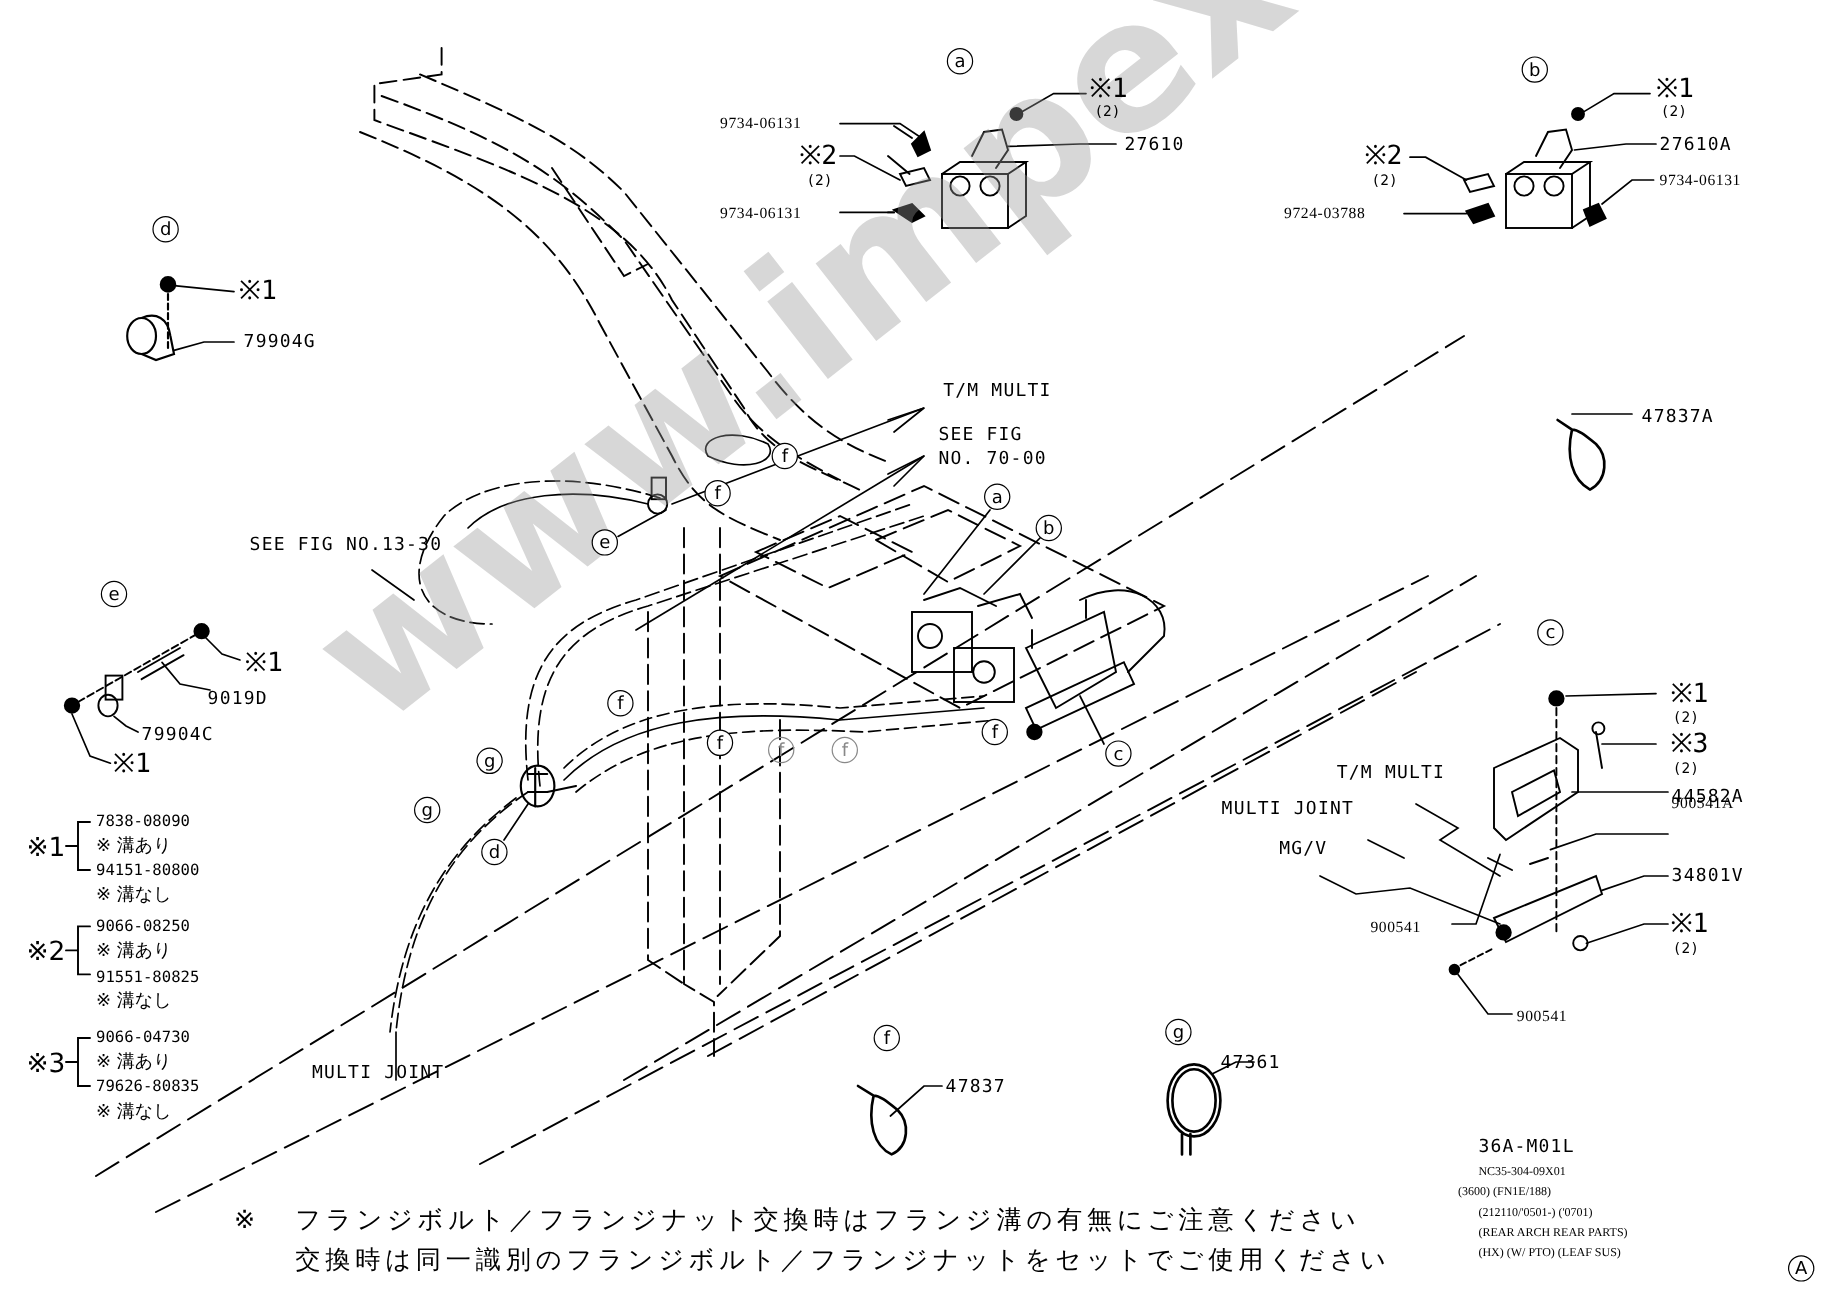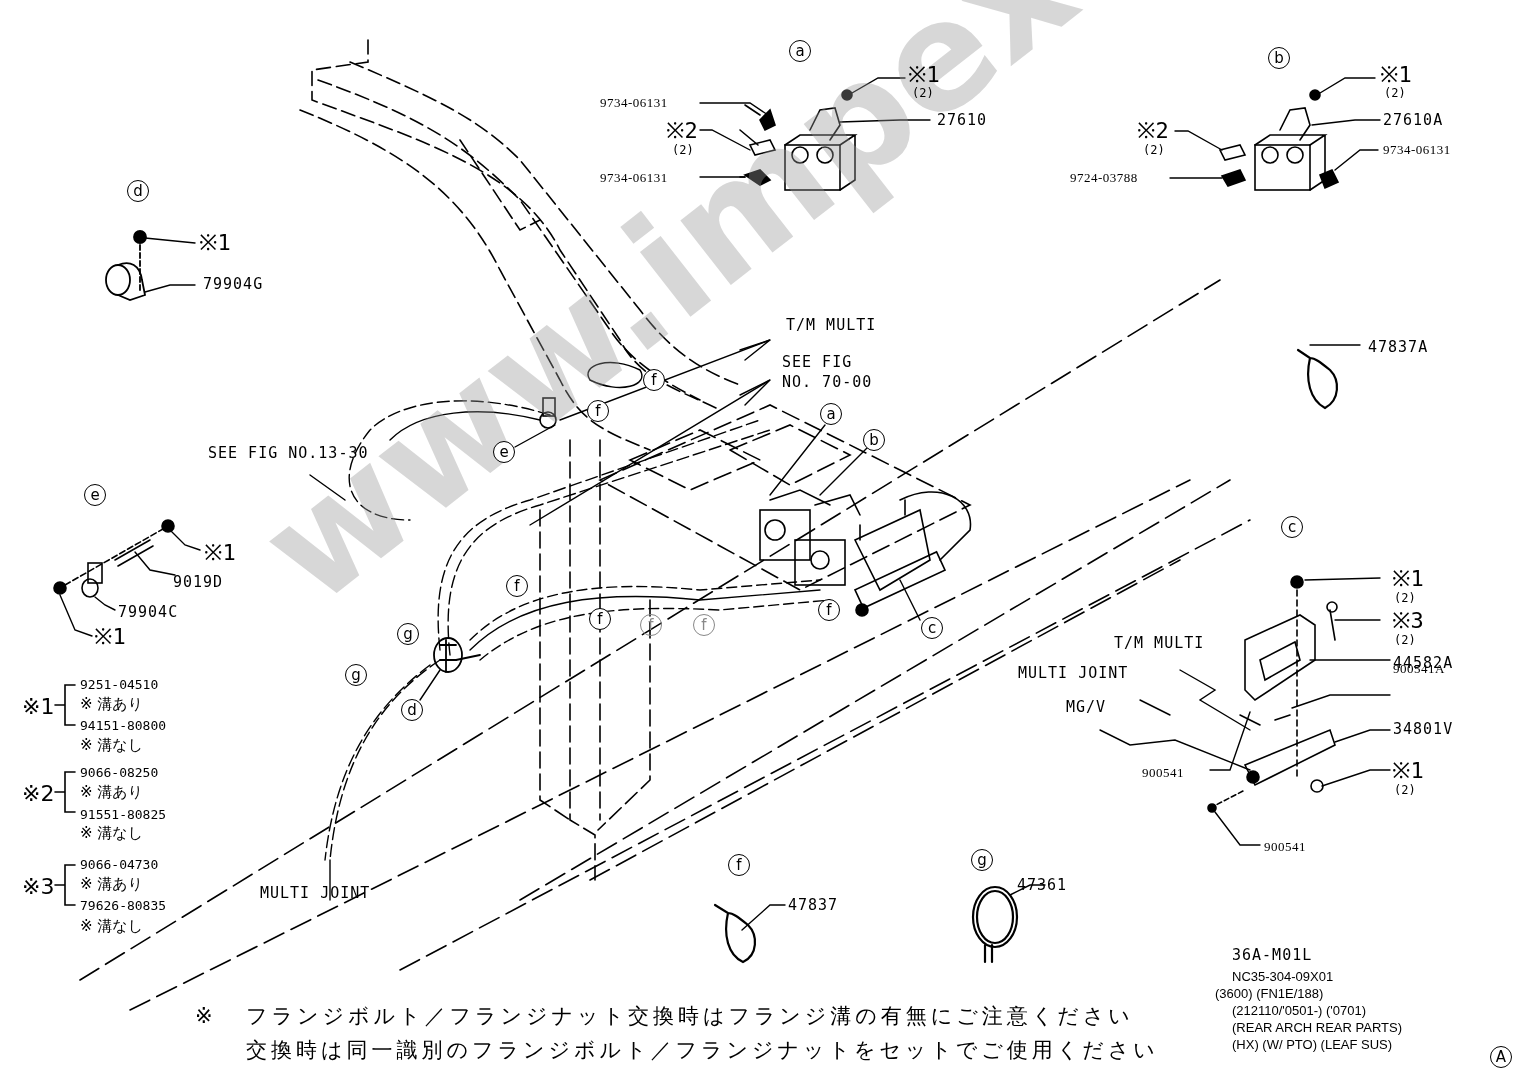--- a/index.html
+++ b/index.html
@@ -12,21 +12,21 @@
   .lbl.big { font-size: 22px; letter-spacing: 0; }
   .qty { position: absolute; font-family: "DejaVu Sans Mono", monospace; font-size: 12px; line-height: 1; }
   .callout { position: absolute; width: 22px; height: 22px; border: 1.5px solid #000; border-radius: 50%;
              display: flex; align-items: center; justify-content: center; background: #fff;
              font-family: "DejaVu Sans", sans-serif; font-size: 15px; line-height: 1; box-sizing: border-box; }
   .callout.ghost { border-color: #888; color: #888; background: transparent; }
   .notes { position: absolute; font-family: "DejaVu Sans", sans-serif; font-size: 21px; letter-spacing: 4px; line-height: 1; white-space: nowrap; }
   .legend-code { position: absolute; font-family: "DejaVu Sans Mono", monospace; font-size: 13px; line-height: 1; }
   .legend-jp { position: absolute; font-family: "DejaVu Sans", sans-serif; font-size: 15px; line-height: 1; }
   .legend-mark { position: absolute; font-family: "DejaVu Sans", sans-serif; font-size: 22px; line-height: 1; }
-  .info { position: absolute; font-family: Liberation Sans, sans-serif; font-size: 13px; line-height: 17px; white-space: pre; }
+  .info { position: absolute; font-family: Liberation Serif, serif; font-size: 10px; line-height: 17px; white-space: pre; }
   .watermark { position: absolute; left: 230px; top: 500px; font-family: "DejaVu Sans", sans-serif;
                font-weight: bold; font-size: 150px; color: rgba(150,150,150,0.38);
                transform: rotate(-38deg); transform-origin: left top; white-space: nowrap; pointer-events: none; }
 </style>
 </head>
 <body>
 
 <svg id="canvas" viewBox="0 0 1536 1074" xmlns="http://www.w3.org/2000/svg">
   <g fill="none" stroke="#000" stroke-width="1.6" stroke-linecap="round">
 
@@ -288,21 +288,21 @@
 <div class="qty" style="left:1394px;top:784px">(2)</div>
 <div class="lbl sm" style="left:1142px;top:766px">900541</div>
 <div class="lbl sm" style="left:1264px;top:840px">900541</div>
 
 <div class="lbl" style="left:1368px;top:340px">47837A</div>
 <div class="lbl" style="left:788px;top:898px">47837</div>
 <div class="lbl" style="left:1017px;top:878px">47361</div>
 
 <div>
   <div class="legend-mark" style="left:22px;top:696px">※1</div>
-  <div class="legend-code" style="left:80px;top:678px">9251-04510</div>
+  <div class="legend-code" style="left:80px;top:678px">7838-08090</div>
   <div class="legend-jp" style="left:80px;top:697px">※ 溝あり</div>
   <div class="legend-code" style="left:80px;top:719px">94151-80800</div>
   <div class="legend-jp" style="left:80px;top:738px">※ 溝なし</div>
 
   <div class="legend-mark" style="left:22px;top:783px">※2</div>
   <div class="legend-code" style="left:80px;top:766px">9066-08250</div>
   <div class="legend-jp" style="left:80px;top:785px">※ 溝あり</div>
   <div class="legend-code" style="left:80px;top:808px">91551-80825</div>
   <div class="legend-jp" style="left:80px;top:826px">※ 溝なし</div>
 

